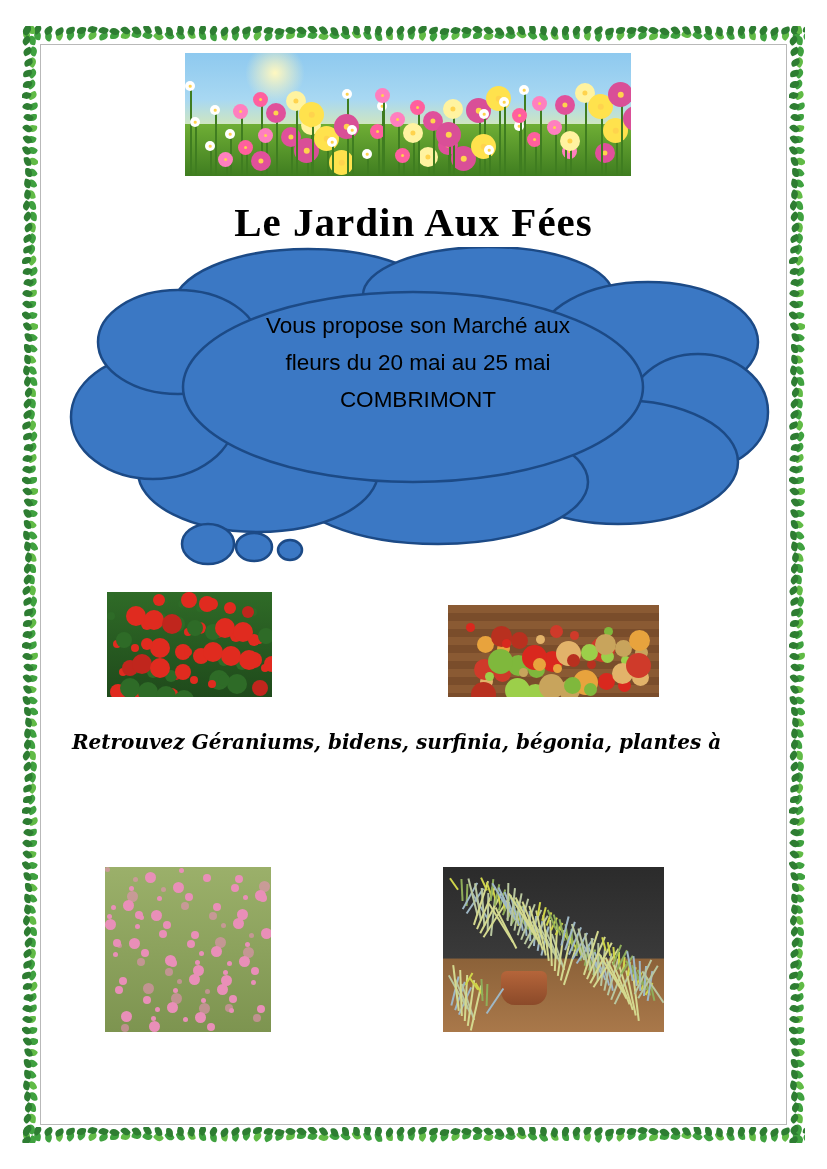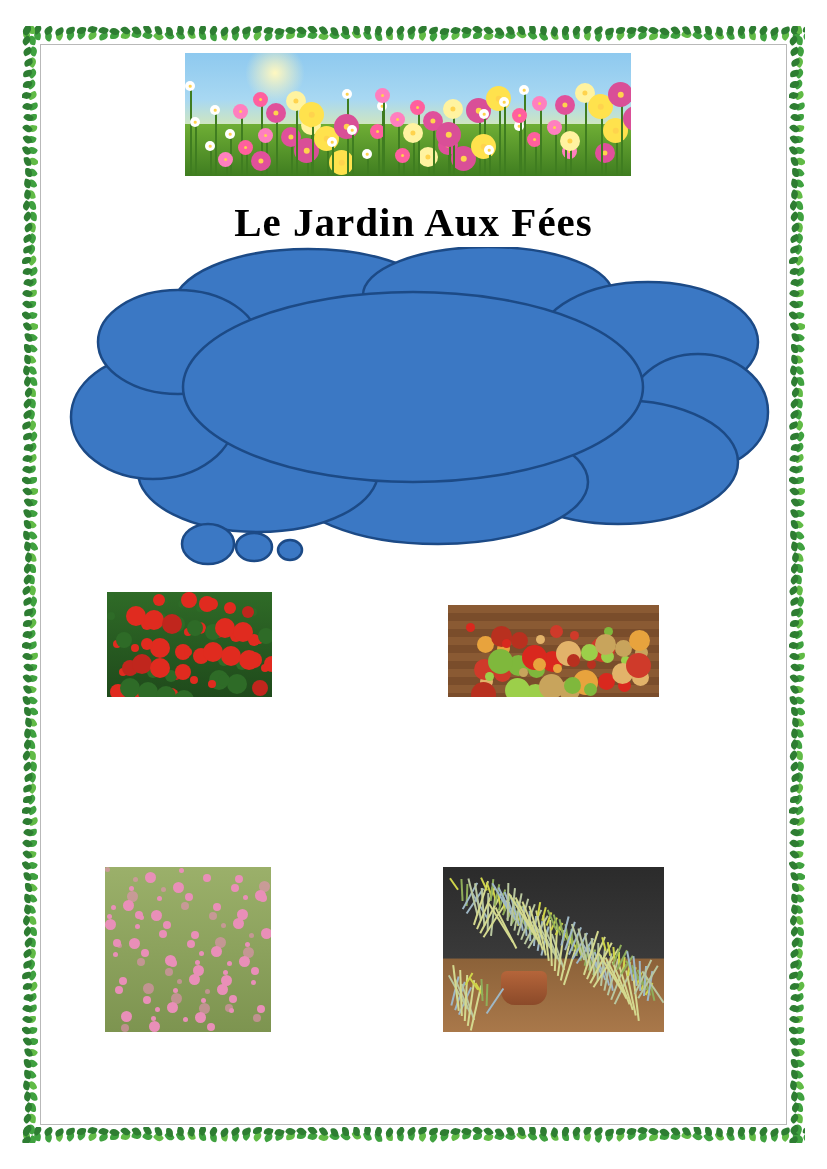--- a/index.html
+++ b/index.html
@@ -1018,20 +1018,23 @@
       <ellipse cx="200" cy="225" rx="120" ry="60"></ellipse>
       <ellipse cx="95" cy="170" rx="82" ry="62"></ellipse>
       <ellipse cx="120" cy="95" rx="80" ry="52"></ellipse>
       <ellipse cx="355" cy="140" rx="230" ry="95"></ellipse>
       <ellipse cx="150" cy="297" rx="26" ry="20"></ellipse>
       <ellipse cx="196" cy="300" rx="18" ry="14"></ellipse>
       <ellipse cx="232" cy="303" rx="12" ry="10"></ellipse>
     </g>
   </svg>
   <div class="cloud-text">
+    <div>Vous propose son Marché aux</div>
+    <div>fleurs du 20 mai au 25 mai</div>
+    <div>COMBRIMONT</div>
   </div>
 </div>
 
 <div class="photo ph-geranium">
     <div class="blob" style="left: 0px; top: 0px; width: 8px; height: 8px; background: rgb(46, 107, 39);"></div>
     <div class="blob" style="left: 34px; top: 26px; width: 12px; height: 12px; background: rgb(224, 43, 31);"></div>
     <div class="blob" style="left: 68px; top: 52px; width: 16px; height: 16px; background: rgb(224, 43, 31);"></div>
     <div class="blob" style="left: 102px; top: 78px; width: 20px; height: 20px; background: rgb(46, 107, 39);"></div>
     <div class="blob" style="left: 136px; top: 68px; width: 8px; height: 8px; background: rgb(224, 43, 31);"></div>
     <div class="blob" style="left: 10px; top: 94px; width: 12px; height: 12px; background: rgb(192, 38, 29);"></div>
@@ -1144,20 +1147,21 @@
     <div class="item" style="left: 23px; top: 77px; width: 25px; height: 25px; background: rgb(184, 48, 31);"></div>
     <div class="item" style="left: 54px; top: 34px; width: 9px; height: 9px; background: rgb(217, 40, 30);"></div>
     <div class="item" style="left: 85px; top: 53px; width: 13px; height: 13px; background: rgb(232, 163, 61);"></div>
     <div class="item" style="left: 116px; top: 72px; width: 17px; height: 17px; background: rgb(127, 184, 60);"></div>
     <div class="item" style="left: 147px; top: 29px; width: 21px; height: 21px; background: rgb(200, 164, 92);"></div>
     <div class="item" style="left: 178px; top: 48px; width: 25px; height: 25px; background: rgb(207, 58, 42);"></div>
     <div class="item" style="left: 37px; top: 67px; width: 9px; height: 9px; background: rgb(156, 207, 74);"></div>
   </div>
 
 <div class="script">
+  <span>Retrouvez Géraniums, bidens, surfinia, bégonia, plantes à</span>
 </div>
 
 <div class="photo ph-gaura">
     <div class="pk" style="left: 0px; top: 0px; width: 5px; height: 5px; opacity: 0.6;"></div>
     <div class="pk" style="left: 30px; top: 44px; width: 8px; height: 8px; opacity: 1;"></div>
     <div class="pk" style="left: 60px; top: 88px; width: 11px; height: 11px; opacity: 1;"></div>
     <div class="pk" style="left: 90px; top: 93px; width: 5px; height: 5px; opacity: 1;"></div>
     <div class="pk" style="left: 120px; top: 137px; width: 8px; height: 8px; opacity: 0.6;"></div>
     <div class="pk" style="left: 150px; top: 23px; width: 11px; height: 11px; opacity: 1;"></div>
     <div class="pk" style="left: 138px; top: 28px; width: 5px; height: 5px; opacity: 1;"></div>

